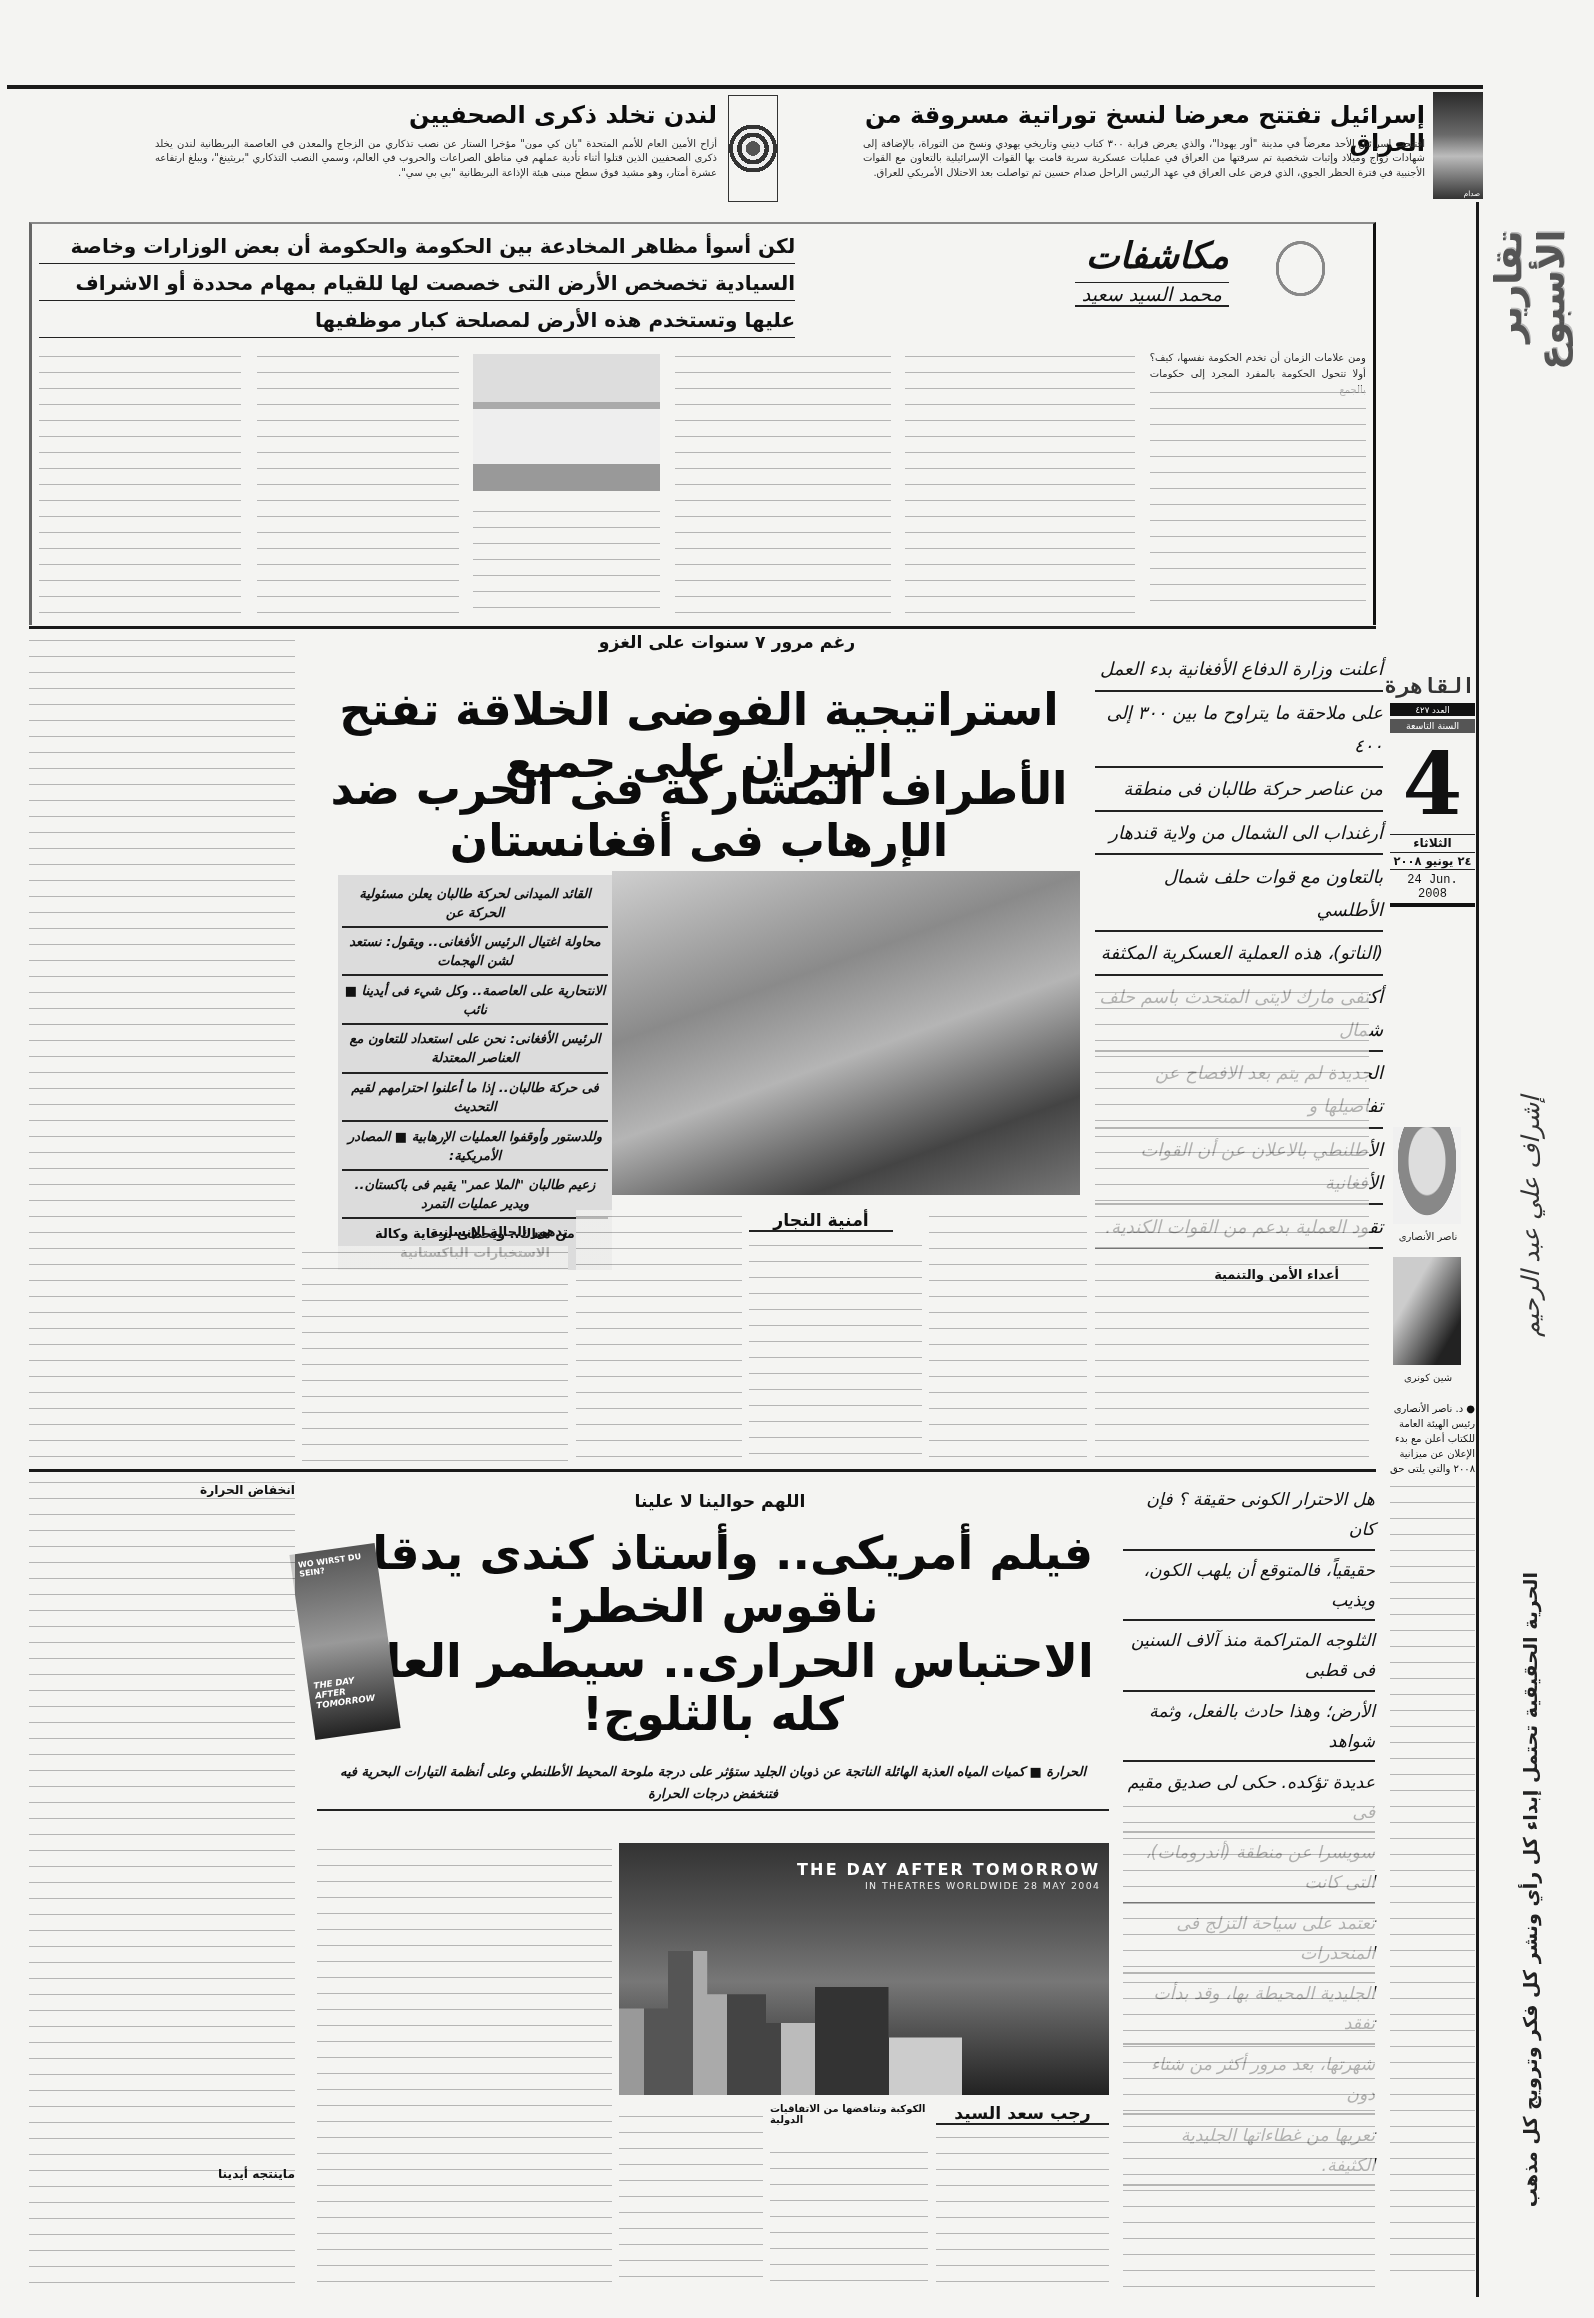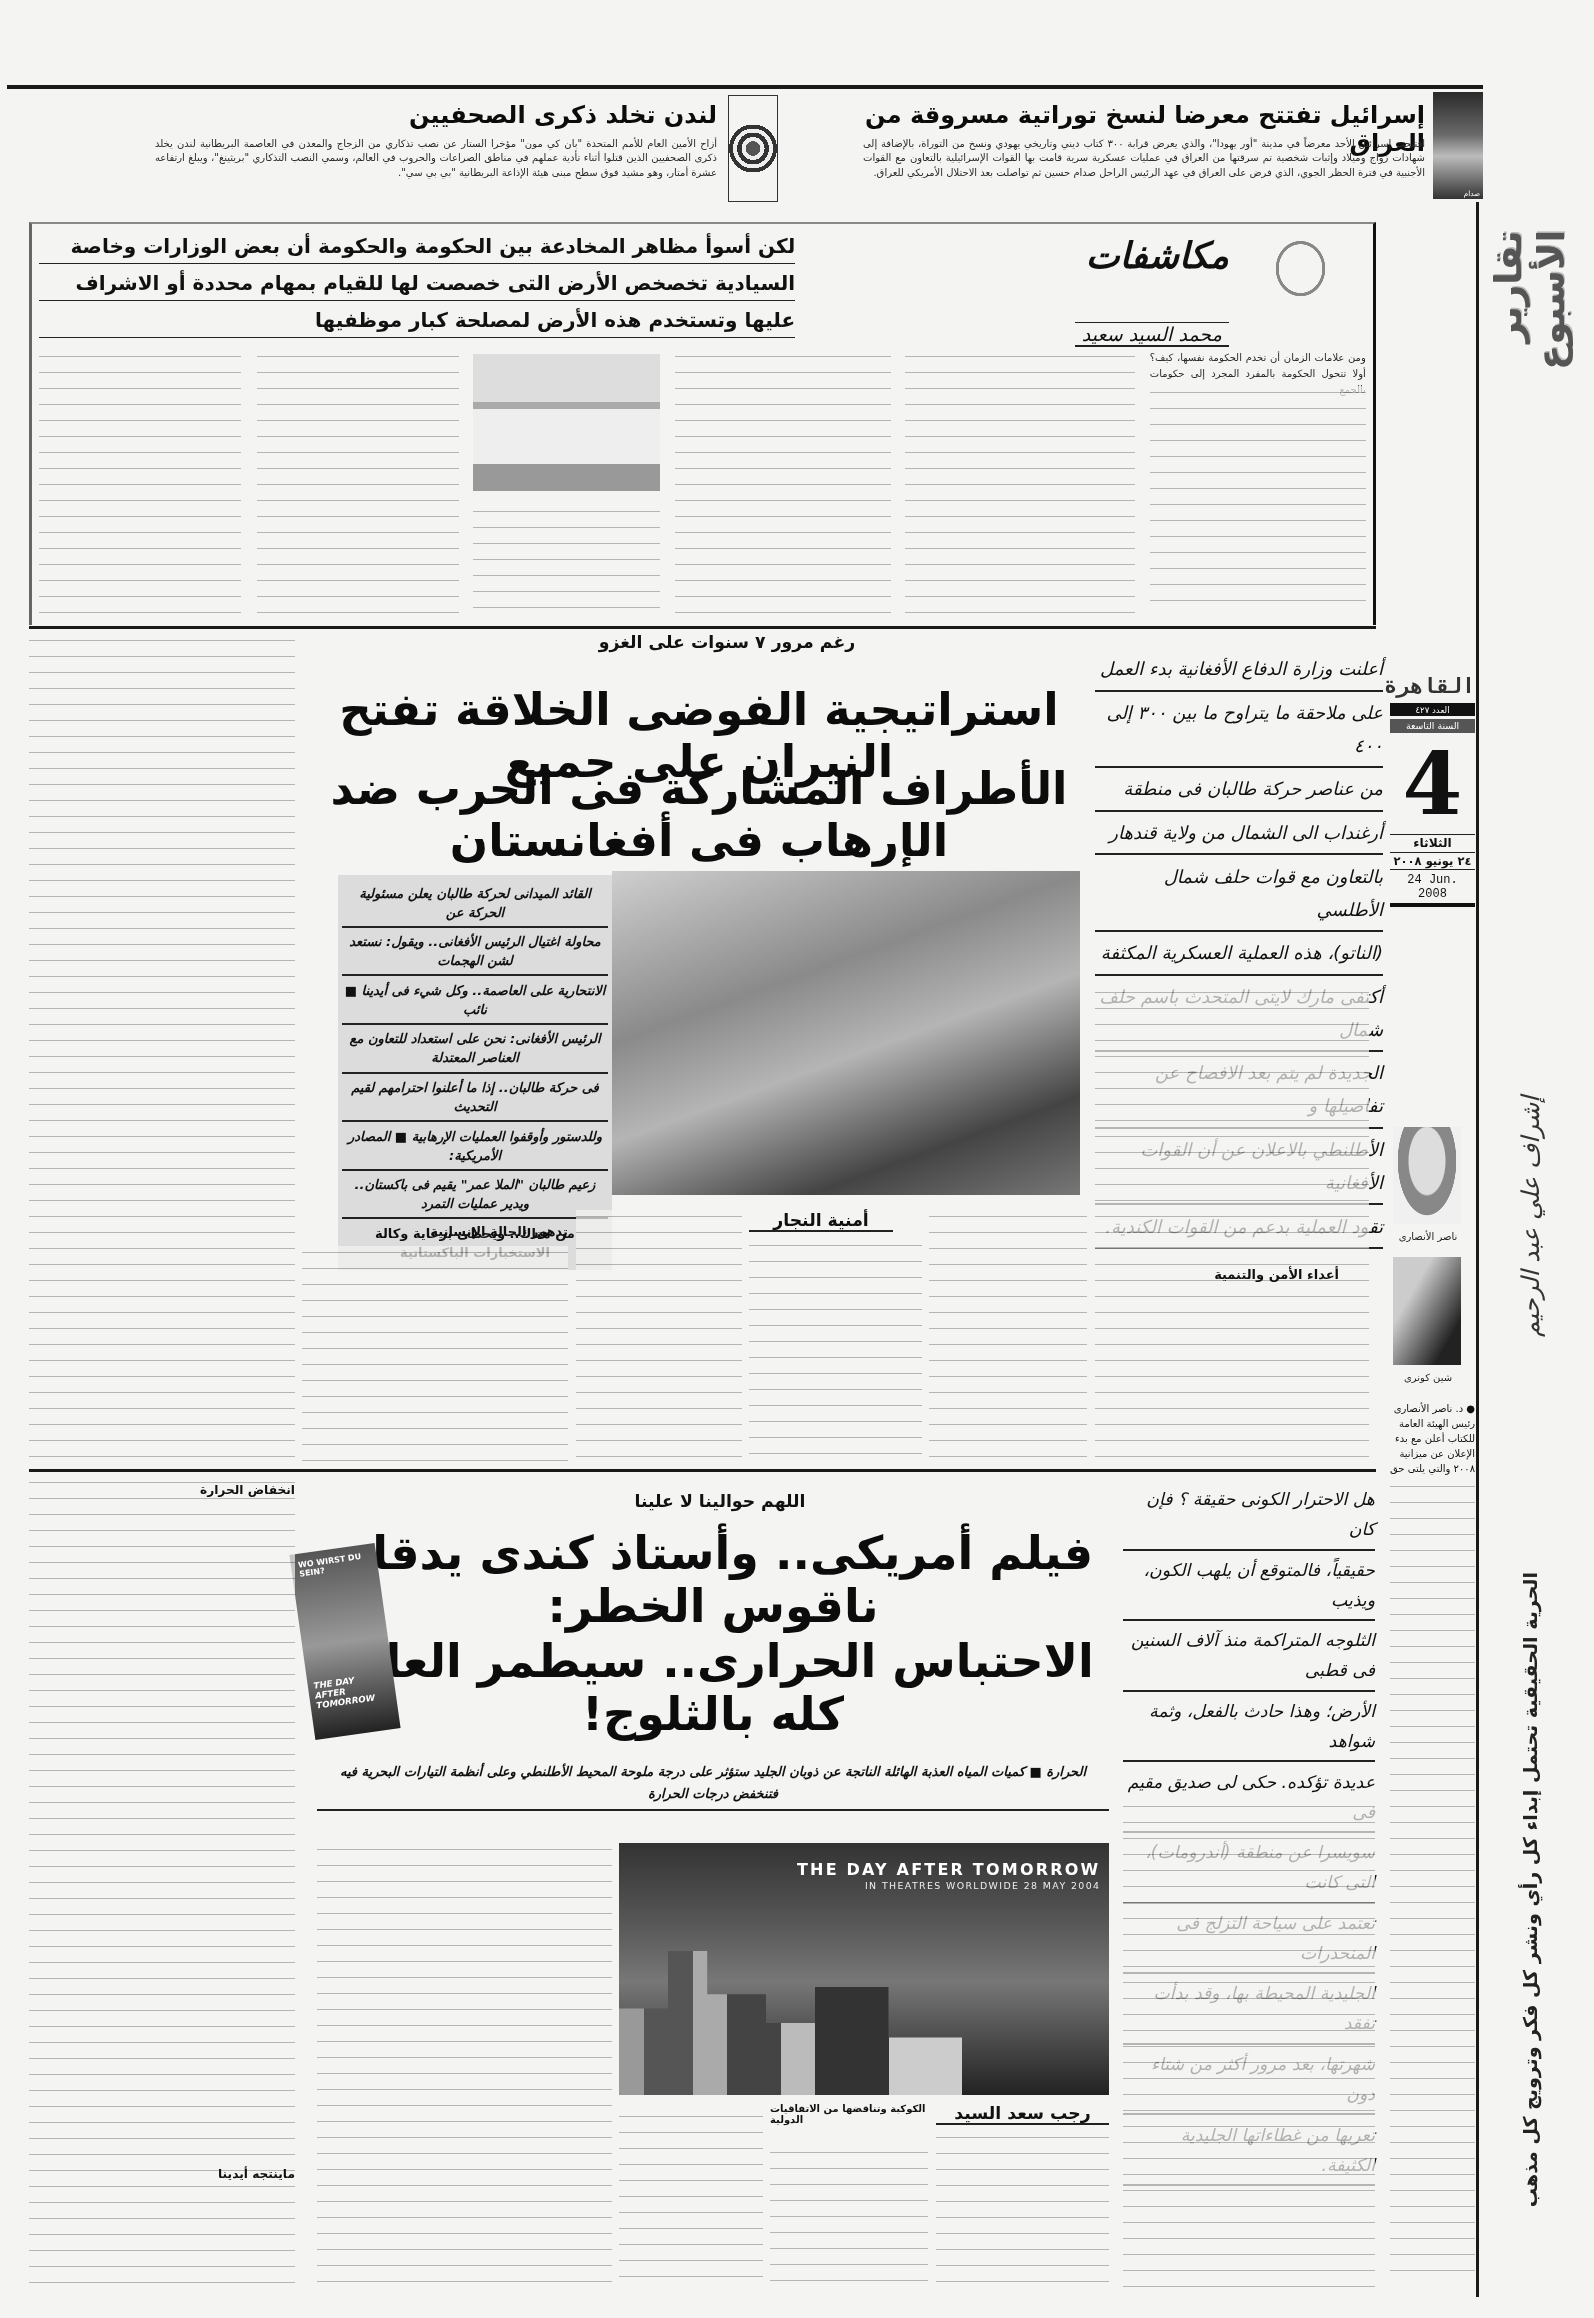--- a/index.html
+++ b/index.html
@@ -48,21 +48,21 @@
   <div style="font-size:11.5px; font-weight:700; border-bottom:1.4px solid #222; padding:1.4px 0;">٢٤ يونيو ٢٠٠٨</div>
   <div style="font-size:12px; font-family:Liberation Mono, monospace; direction:ltr; border-bottom:4.3px solid #111; padding:2.2px 0;">24 Jun. 2008</div>
 </div>
 
 <div class="abs" style="left:1483px; top:958px; width:94px; height:518px; display:flex; align-items:center; justify-content:center;">
   <span style="writing-mode:vertical-rl; transform:rotate(180deg); font-size:24.5px; font-family:'DejaVu Serif', serif; font-style:italic; color:#333;">إشراف علي عبد الرحيم</span>
 </div>
 
 <div class="abs" style="left:29px; top:222px; width:1347px; height:403px; border-top:2.9px solid #888; border-right:3.6px solid #111; border-left:3.6px solid #666;">
   <div style="position:absolute; right:144px; top:10px; font-size:36px; font-family:'DejaVu Serif',serif; font-style:italic; font-weight:700;">مكاشفات</div>
-  <div style="position:absolute; right:144px; top:58px; font-size:19px; font-family:'DejaVu Serif',serif; font-style:italic; border-top:1.4px solid #222; border-bottom:2.2px solid #222; padding:0 7.2px;margin-top:40px;">محمد السيد سعيد</div>
+  <div style="position:absolute; right:144px; top:58px; font-size:19px; font-family:'DejaVu Serif',serif; font-style:italic; border-top:1.4px solid #222; border-bottom:2.2px solid #222; padding:0 7.2px;">محمد السيد سعيد</div>
   <div style="position:absolute; right:21.6px; top:7.2px; width:101px; height:94px; background:radial-gradient(ellipse at 50% 40%, #f4f4f2 0 21.6px, #888 22px 24.5px, #f4f4f2 25px), #f4f4f2;"></div>
   <div style="position:absolute; left:7.2px; top:4.3px; width:756px; font-size:20px; font-weight:900; line-height:37px; background:repeating-linear-gradient(transparent 0 35px,#222 35px 36px,transparent 36px 37px);">لكن أسوأ مظاهر المخادعة بين الحكومة والحكومة أن بعض الوزارات وخاصة السيادية تخصخص الأرض التى خصصت لها للقيام بمهام محددة أو الاشراف عليها وتستخدم هذه الأرض لمصلحة كبار موظفيها</div>
   <div class="body-text" style="position:absolute; right:7.2px; top:126px; width:216px; font-size:10px;">ومن علامات الزمان أن تخدم الحكومة نفسها، كيف؟ أولا تتحول الحكومة بالمفرد المجرد إلى حكومات بالجمع</div>
   <div class="filler-lines" style="position:absolute; right:7.2px; top:162px; width:216px; height:230px;"></div>
   <div class="filler-lines" style="position:absolute; right:238px; top:126px; width:230px; height:266px;"></div>
   <div class="filler-lines" style="position:absolute; right:482px; top:126px; width:216px; height:266px;"></div>
   <div class="photo" style="right:713px; top:130px; width:187px; height:137px; background:linear-gradient(#ddd 0 35%, #aaa 35% 40%, #eee 40% 80%, #999 80%);"></div>
   <div class="filler-lines" style="position:absolute; right:713px; top:281px; width:187px; height:112px;"></div>
   <div class="filler-lines" style="position:absolute; right:914px; top:126px; width:202px; height:266px;"></div>
   <div class="filler-lines" style="position:absolute; left:7.2px; top:126px; width:202px; height:266px;"></div>

